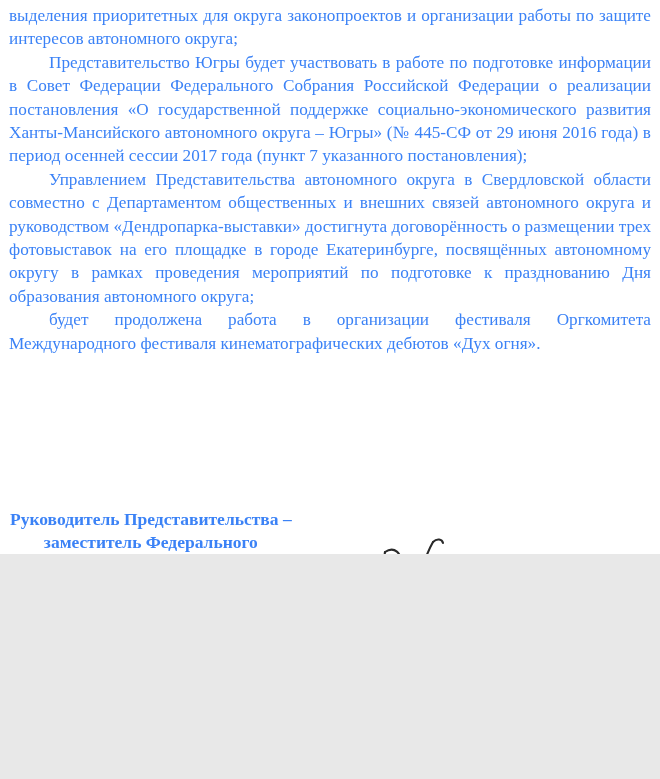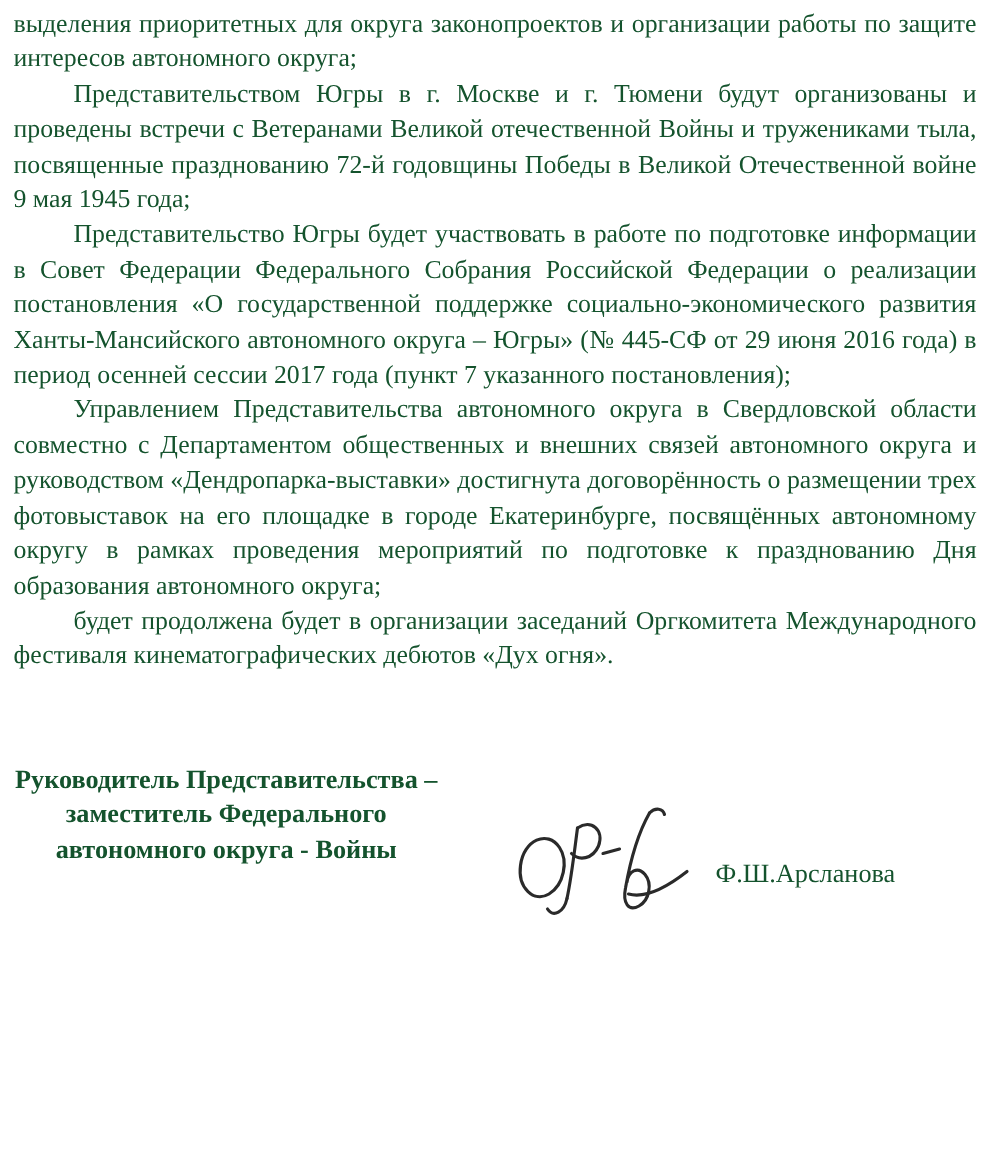--- a/index.html
+++ b/index.html
@@ -3,24 +3,24 @@
 <meta charset="utf-8">
 <style>
   html, body {
     margin: 0;
     padding: 0;
     background: #e8e8e8;
   }
   .page {
     position: relative;
     width: 660px;
-    height: 779px;
+    height: 554px;
     background: #ffffff;
     font-family: "Liberation Serif", serif;
-    color: #14532d;
+    color: #3b82f6;
     overflow: hidden;
   }
   .body-text {
     position: absolute;
     top: 4px;
     left: 9px;
     width: 642px;
     font-size: 17.2px;
     line-height: 23.4px;
     text-align: justify;
@@ -66,24 +66,23 @@
     white-space: nowrap;
   }
 </style>
 </head>
 <body>
 
 <div class="page">
 
   <div class="body-text">
     <p class="no-indent">выделения приоритетных для округа законопроектов и организации работы по защите интересов автономного округа;</p>
-    <p>Представительством Югры в г. Москве и г. Тюмени будут организованы и проведены встречи с Ветеранами Великой отечественной Войны и тружениками тыла, посвященные празднованию 72-й годовщины Победы в Великой Отечественной войне 9 мая 1945 года;</p>
     <p>Представительство Югры будет участвовать в работе по подготовке информации в Совет Федерации Федерального Собрания Российской Федерации о реализации постановления «О государственной поддержке социально-экономического развития Ханты-Мансийского автономного округа – Югры» (№ 445-СФ от 29 июня 2016 года) в период осенней сессии 2017 года (пункт 7 указанного постановления);</p>
     <p>Управлением Представительства автономного округа в Свердловской области совместно с Департаментом общественных и внешних связей автономного округа и руководством «Дендропарка-выставки» достигнута договорённость о размещении трех фотовыставок на его площадке в городе Екатеринбурге, посвящённых автономному округу в рамках проведения мероприятий по подготовке к празднованию Дня образования автономного округа;</p>
-    <p>будет продолжена будет в организации заседаний Оргкомитета Международного  фестиваля кинематографических дебютов «Дух огня».</p>
+    <p>будет продолжена работа в организации фестиваля Оргкомитета Международного  фестиваля кинематографических дебютов «Дух огня».</p>
   </div>
 
   <div class="sig-block">
     <div>Руководитель Представительства –</div>
     <div>заместитель Федерального</div>
     <div>автономного округа - Войны</div>
   </div>
 
   <svg class="sig-svg" viewBox="0 0 122 80" fill="none" stroke="#2a2a2a" stroke-width="2.1" stroke-linecap="round" stroke-linejoin="round">
 

